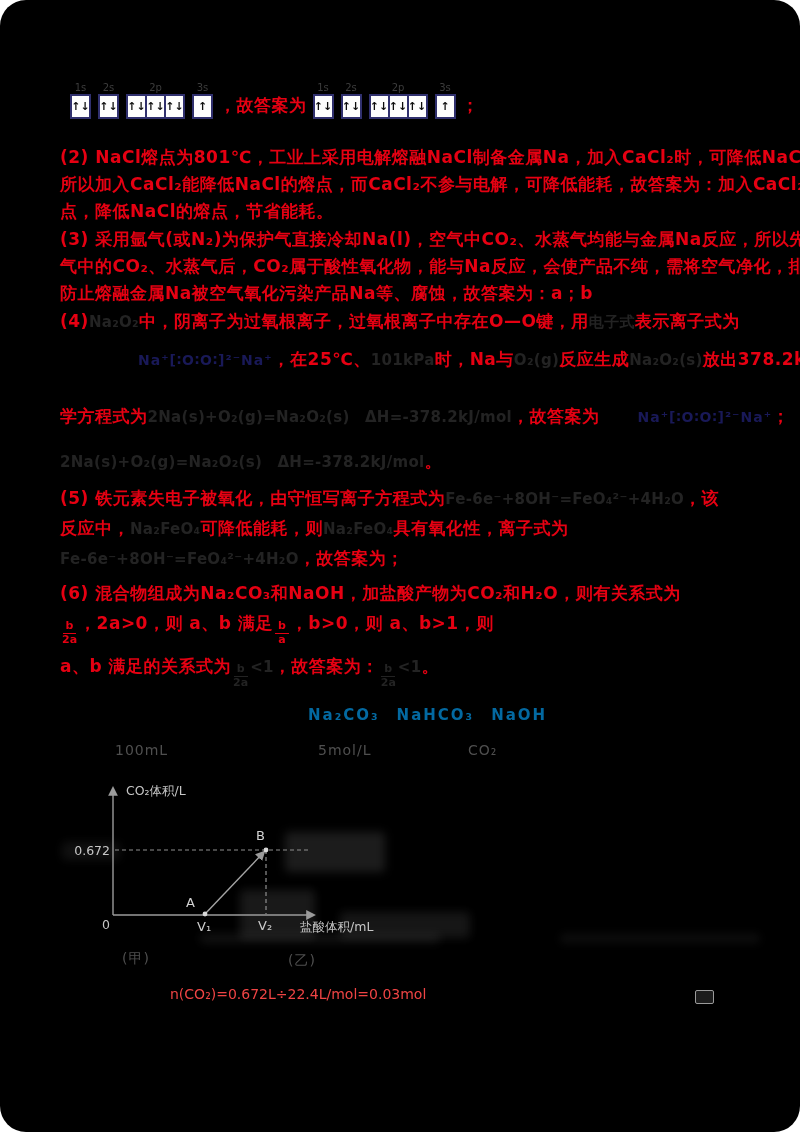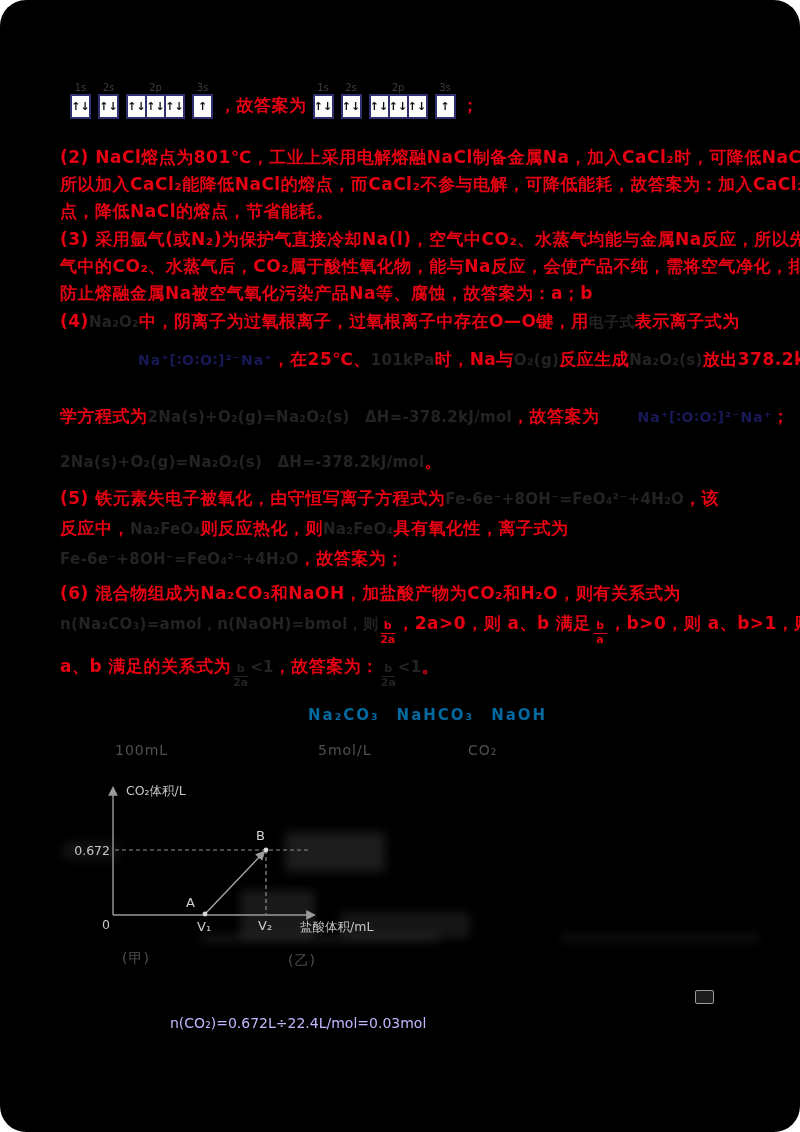--- a/index.html
+++ b/index.html
@@ -1,21 +1,21 @@
 <!DOCTYPE html>
 <html><head>
 <meta charset="utf-8">
 <style>
   html,body{margin:0;padding:0;background:#ffffff;}
   .page{position:relative;width:800px;height:1132px;background:#000;border-radius:26px;overflow:hidden;
         font-family:"DejaVu Sans",sans-serif;}
   .line{position:absolute;white-space:nowrap;display:flex;align-items:baseline;}
   .s-r {color:#e60012;font-weight:bold;font-size:17px;letter-spacing:.5px;}
   .s-k {color:#232323;font-weight:bold;font-size:15px;letter-spacing:.3px;}
-  .s-k2{color:#c4b5fd;font-size:14px;margin-top:29px;}
+  .s-k2{color:#ef4444;font-size:14px;}
   .s-b {color:#191958;font-weight:bold;font-size:14px;letter-spacing:1px;margin-left:38px;}
   .s-g {color:#0369a1;font-weight:bold;font-size:15px;letter-spacing:2px;}
   .s-g2{color:#4f4f4f;font-size:14px;letter-spacing:1px;}
   .frac{display:inline-flex;flex-direction:column;align-items:center;vertical-align:-6px;
         font-size:11px;line-height:1.15;font-weight:bold;margin:0 2px;}
   .frac .top{border-bottom:1.4px solid currentColor;padding:0 3px;}
   .s-rf{color:#e60012;} .s-kf{color:#232323;}
   
   .orbital-row{position:absolute;left:70px;top:82px;display:flex;align-items:flex-end;justify-content:center;}
   .orb{display:inline-flex;align-items:flex-end;gap:7px;}
@@ -146,33 +146,32 @@
         <span class="s-r">。</span>
       </div>
       <div class="line" style="left: 60px; top: 487px;">
         <span class="s-r">(5) 铁元素失电子被氧化，由守恒写离子方程式为</span>
         <span class="s-k">Fe-6e⁻+8OH⁻=FeO₄²⁻+4H₂O</span>
         <span class="s-r">，该</span>
       </div>
       <div class="line" style="left: 60px; top: 517px;">
         <span class="s-r">反应中，</span>
         <span class="s-k">Na₂FeO₄</span>
-        <span class="s-r">则反应热化，则</span>
+        <span class="s-r">可降低能耗，则</span>
         <span class="s-k">Na₂FeO₄</span>
         <span class="s-r">具有氧化性，离子式为</span>
       </div>
       <div class="line" style="left: 60px; top: 547px;">
         <span class="s-k">Fe-6e⁻+8OH⁻=FeO₄²⁻+4H₂O</span>
         <span class="s-r">，故答案为；</span>
       </div>
       <div class="line" style="left: 60px; top: 582px;">
         <span class="s-r">(6) 混合物组成为Na₂CO₃和NaOH，加盐酸产物为CO₂和H₂O，则有关系式为</span>
       </div>
       <div class="line" style="left: 60px; top: 612px;">
-        <span class="s-k">n(Na₂CO₃)=amol，n(NaOH)=bmol，则</span>
         <span class="frac s-rf">
           <span class="top">b</span>
           <span>2a</span>
         </span>
         <span class="s-r">，2a&gt;0，则 a、b 满足</span>
         <span class="frac s-rf">
           <span class="top">b</span>
           <span>a</span>
         </span>
         <span class="s-r">，b&gt;0，则 a、b&gt;1，则</span>

